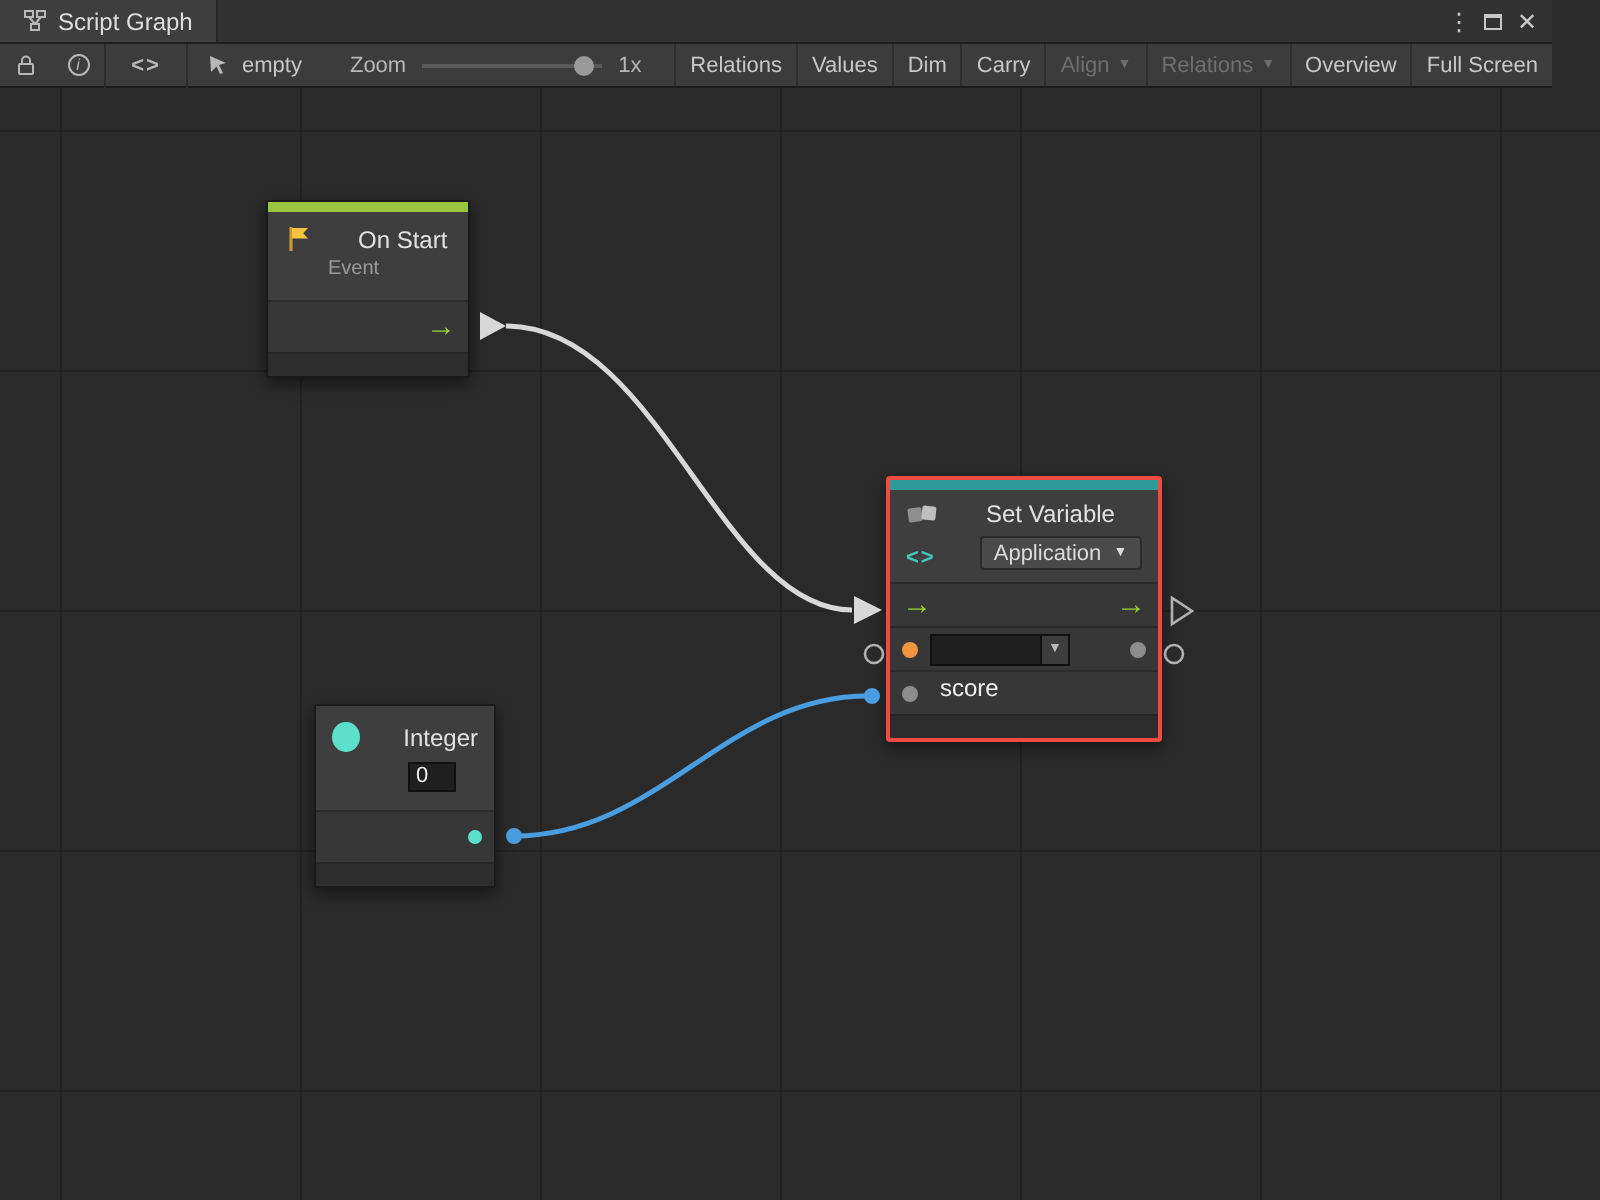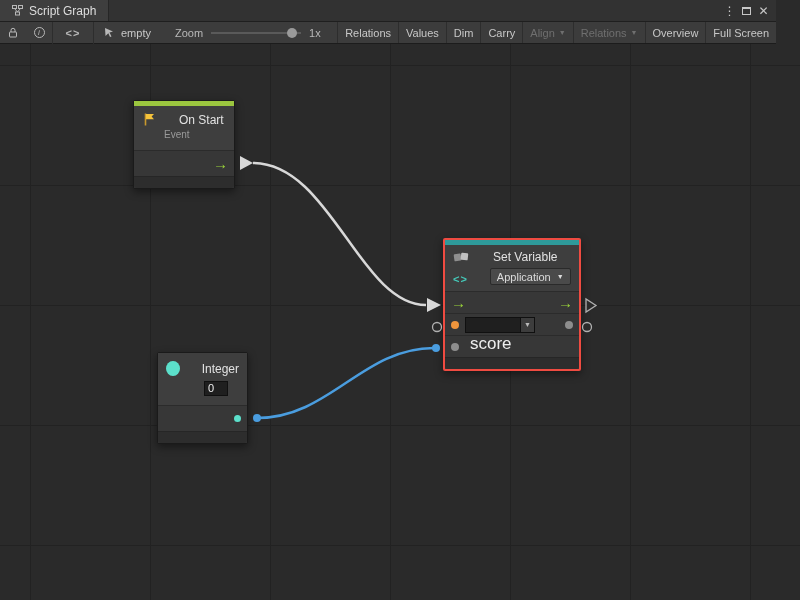--- a/index.html
+++ b/index.html
@@ -62,21 +62,21 @@
   #node-onstart { left:133px; top:56px; width:102px; }
   #node-onstart .node-row { height:26px; justify-content:flex-end; }
 
   
   #node-setvar { left:443px; top:194px; width:138px; }
   #node-setvar .node-row { height:22px; }
   .dropdown { display:inline-flex; align-items:center; gap:6px; background:#4a4a4a; border:1px solid #2a2a2a;
               border-radius:2px; height:17px; padding:0 6px; font-size:11px; color:#dcdcdc; }
   .field { display:flex; align-items:center; width:70px; height:16px; background:#1f1f1f;
            border:1px solid #101010; margin-left:6px; }
-  .field-text { flex:1; font-size:17px; color:#eeeeee; padding:0 4px;margin-top:38px; }
+  .field-text { flex:1; font-size:12px; color:#eeeeee; padding:0 4px;margin-top:38px; }
   .field-caret { width:14px; align-self:stretch; background:#3d3d3d; border-left:1px solid #101010;
                  display:flex; align-items:center; justify-content:center; font-size:7px; color:#bbbbbb; }
 
   
   #node-int { left:157px; top:308px; width:91px; }
   #node-int .node-row { height:26px; justify-content:flex-end; }
   .int-icon { width:15px; height:15px; border-radius:50%; background:#5ce0cb; }
   .int-field { width:24px; height:15px; background:#1f1f1f; border:1px solid #101010; color:#eeeeee;
                font-size:11px; padding:0 3px; margin:5px 0 1px 38px; line-height:13px; }
 

